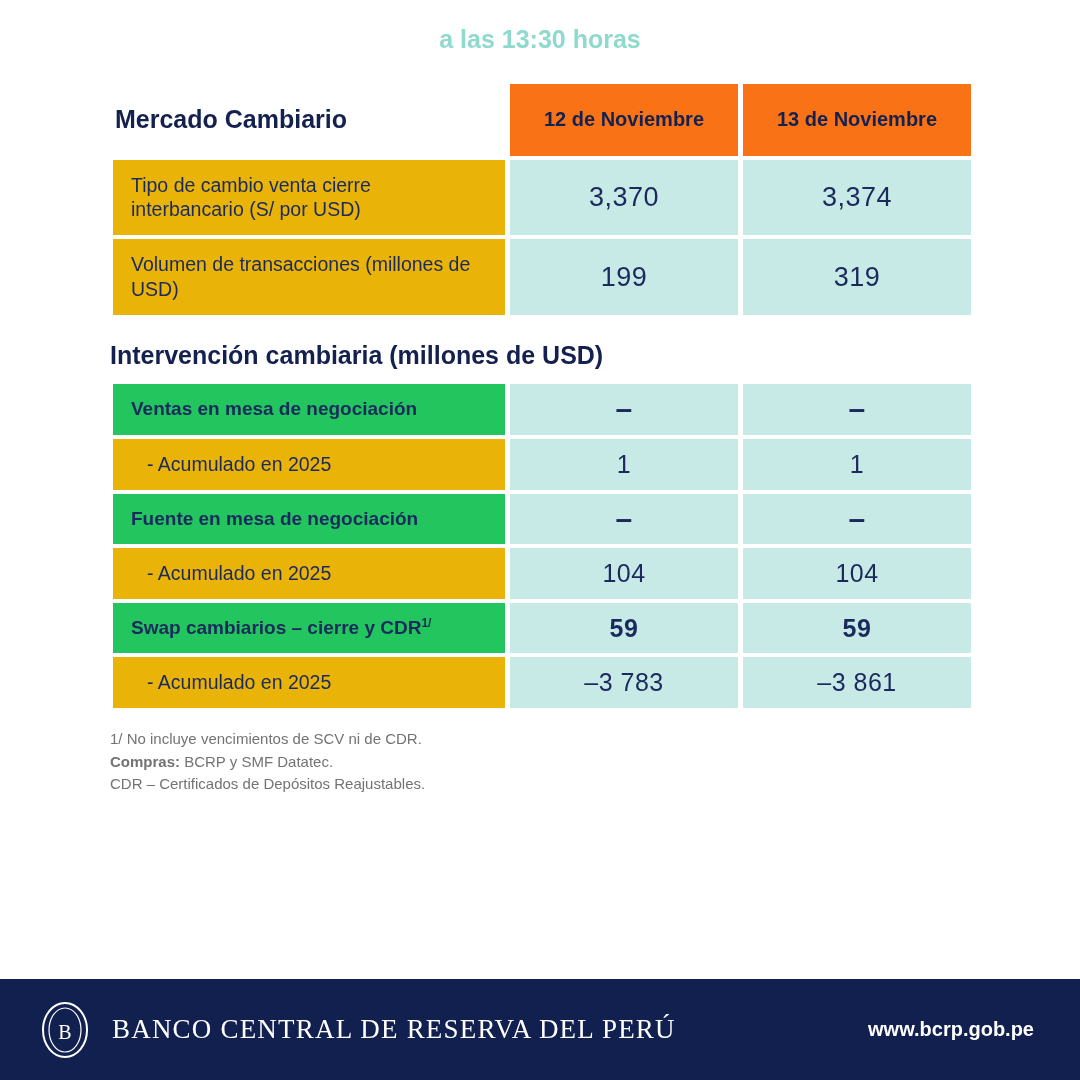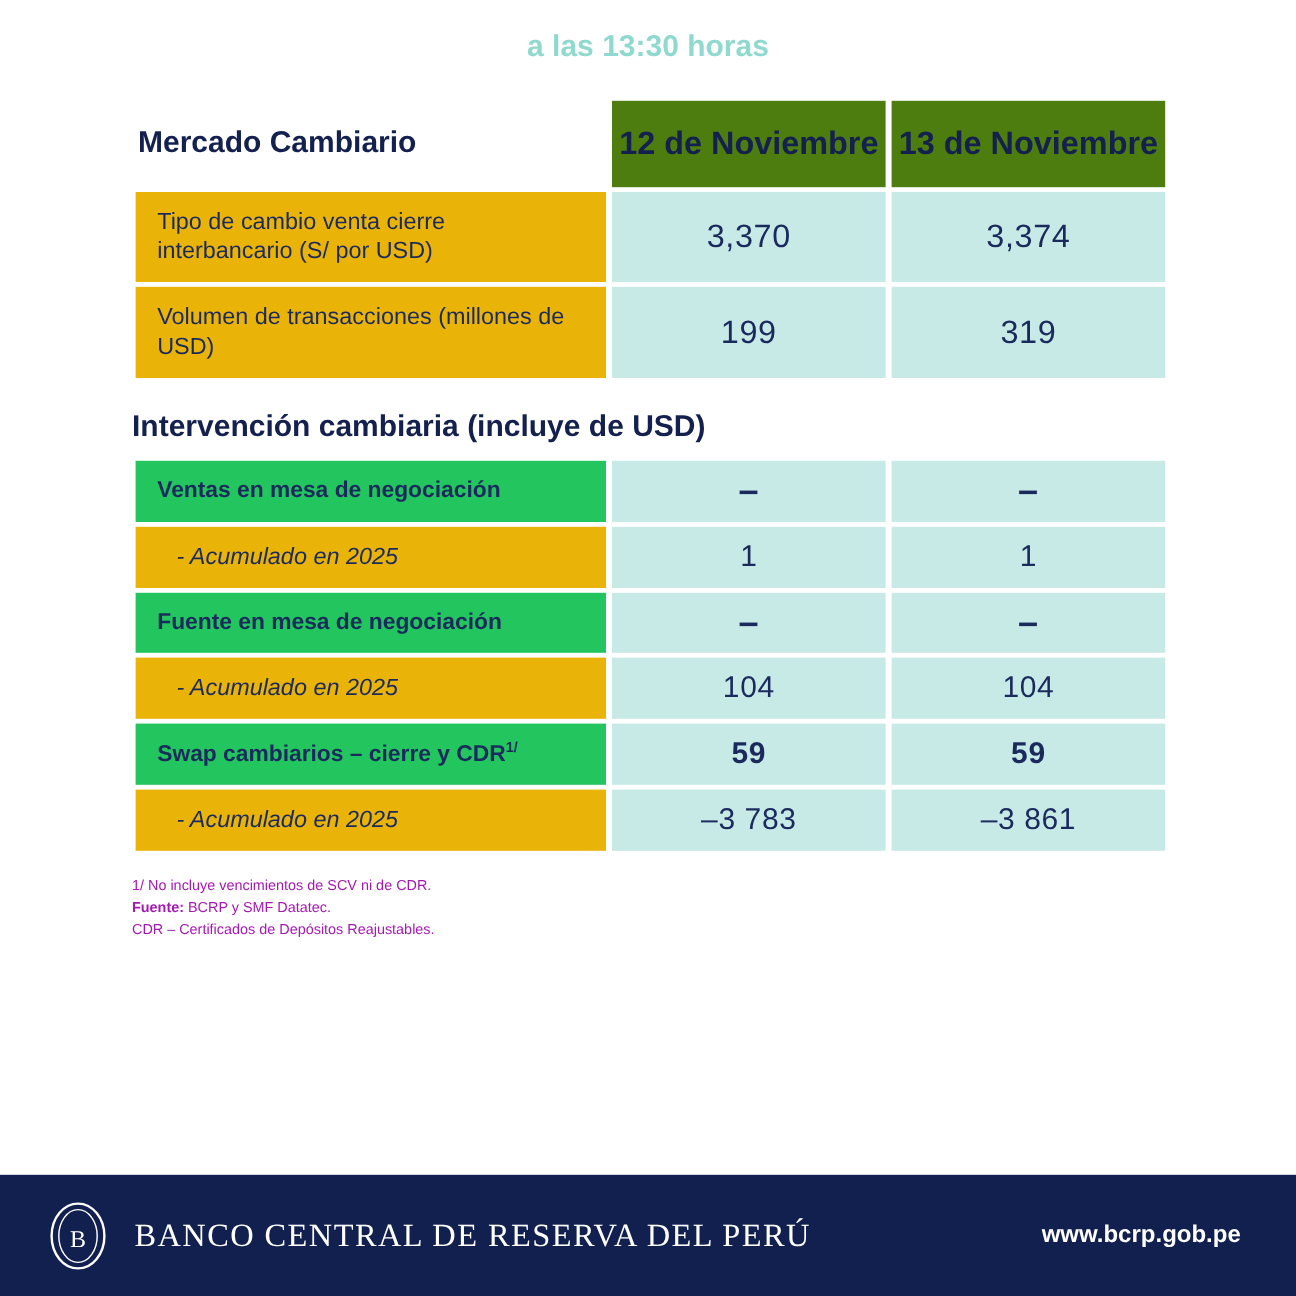--- a/index.html
+++ b/index.html
@@ -57,44 +57,43 @@
   .tbl col.c-val   { width: 228px; }
 
   .hdr-label {
     font-size: 25px;
     font-weight: bold;
     color: #14214f;
     padding: 10px 4px 10px 2px;
     vertical-align: middle;
   }
   .hdr-date {
-    background: #4d7c0f;
-    color: #14214f;
-    font-size: 27px;
+    background: #f97316;
+    color: #14214f;
+    font-size: 20px;
     font-weight: bold;
     text-align: center;
     vertical-align: middle;
     height: 70px;
   }
 
   td.label {
     background: #eab308;
     color: #1b2a5c;
     font-size: 19.5px;
     padding: 13px 16px 13px 18px;
     line-height: 1.28;
     vertical-align: middle;
   }
   td.label.bold {
     background: #22c55e;
     font-weight: bold;
     font-size: 19px;
   }
   td.label.indent {
-    font-style: italic;
     padding-left: 34px;
     font-size: 19.5px;
   }
   td.value {
     background: #c7eae7;
     text-align: center;
     vertical-align: middle;
     font-size: 27px;
     color: #1b2a5c;
     letter-spacing: 0.5px;
@@ -118,22 +117,22 @@
   .section-title {
     font-size: 25px;
     font-weight: bold;
     color: #14214f;
     margin: 22px 0 10px 2px;
   }
 
   
   .notes {
     margin-top: 16px;
-    font-size: 12px;
-    color: #a21caf;
+    font-size: 15px;
+    color: #737373;
     line-height: 1.5;
     padding-left: 2px;
   }
   .notes .b { font-weight: bold; }
 
   
   .footer {
     position: absolute;
     left: 0;
     bottom: 0;
@@ -191,21 +190,21 @@
           <td class="value">3,374</td>
         </tr>
         <tr>
           <td class="label">Volumen de transacciones (millones de USD)</td>
           <td class="value">199</td>
           <td class="value">319</td>
         </tr>
       </tbody>
     </table>
 
-    <div class="section-title">Intervención cambiaria (incluye de USD)</div>
+    <div class="section-title">Intervención cambiaria (millones de USD)</div>
 
     <table class="tbl">
       <colgroup>
         <col class="c-label">
           <col class="c-val">
           <col class="c-val">
       </colgroup>
       <tbody>
         <tr>
           <td class="label bold">Ventas en mesa de negociación</td>
@@ -235,21 +234,21 @@
         <tr>
           <td class="label indent">-  Acumulado en 2025</td>
           <td class="value small">–3 783</td>
           <td class="value small">–3 861</td>
         </tr>
       </tbody>
     </table>
 
     <div class="notes">
       <div>1/ No incluye vencimientos de SCV ni de CDR.</div>
-      <div><span class="b">Fuente:</span><span> BCRP y SMF Datatec.</span></div>
+      <div><span class="b">Compras:</span><span> BCRP y SMF Datatec.</span></div>
       <div>CDR – Certificados de Depósitos Reajustables.</div>
     </div>
 
   </div>
 
   <div class="footer">
     <div class="footer-left">
       <span>
         <svg class="logo-svg" width="54" height="58" viewBox="0 0 54 58" aria-hidden="true">
           <ellipse cx="27" cy="29" rx="22" ry="27" fill="none" stroke="#ffffff" stroke-width="2"></ellipse>

